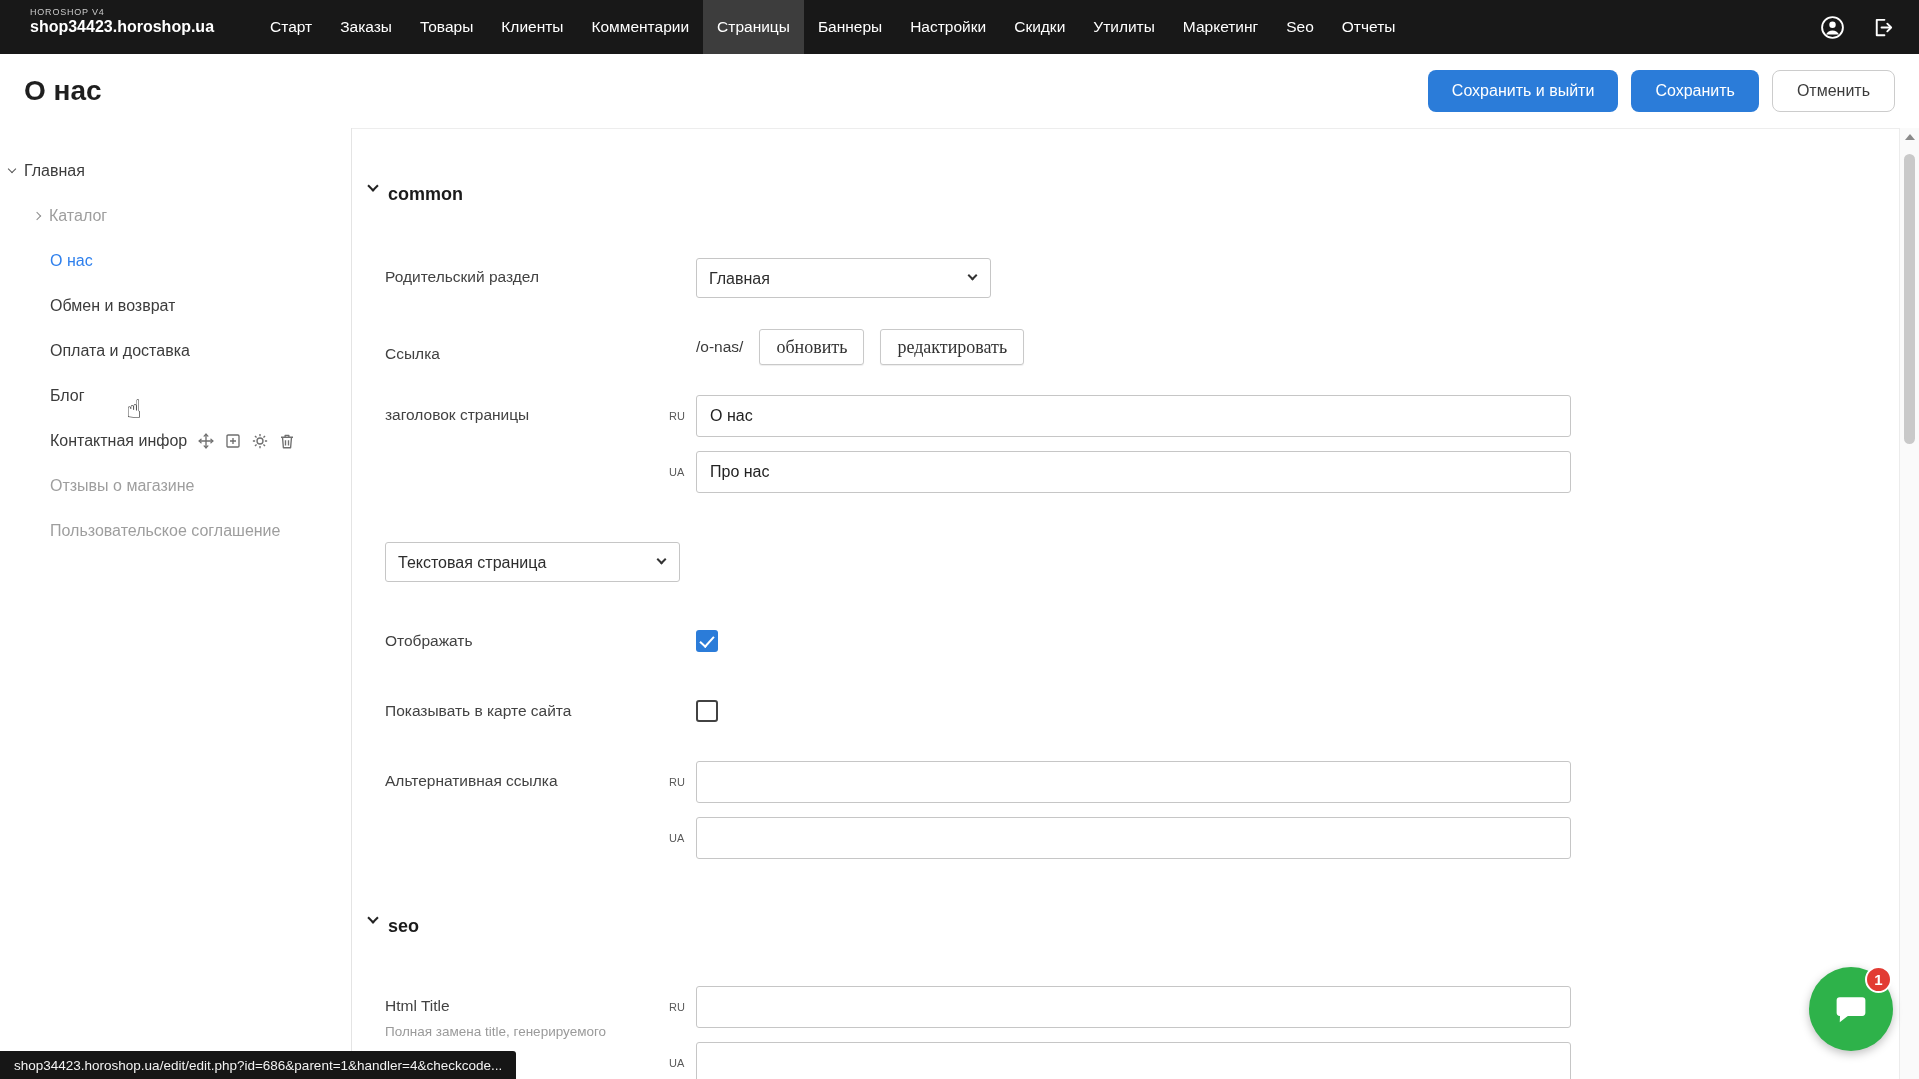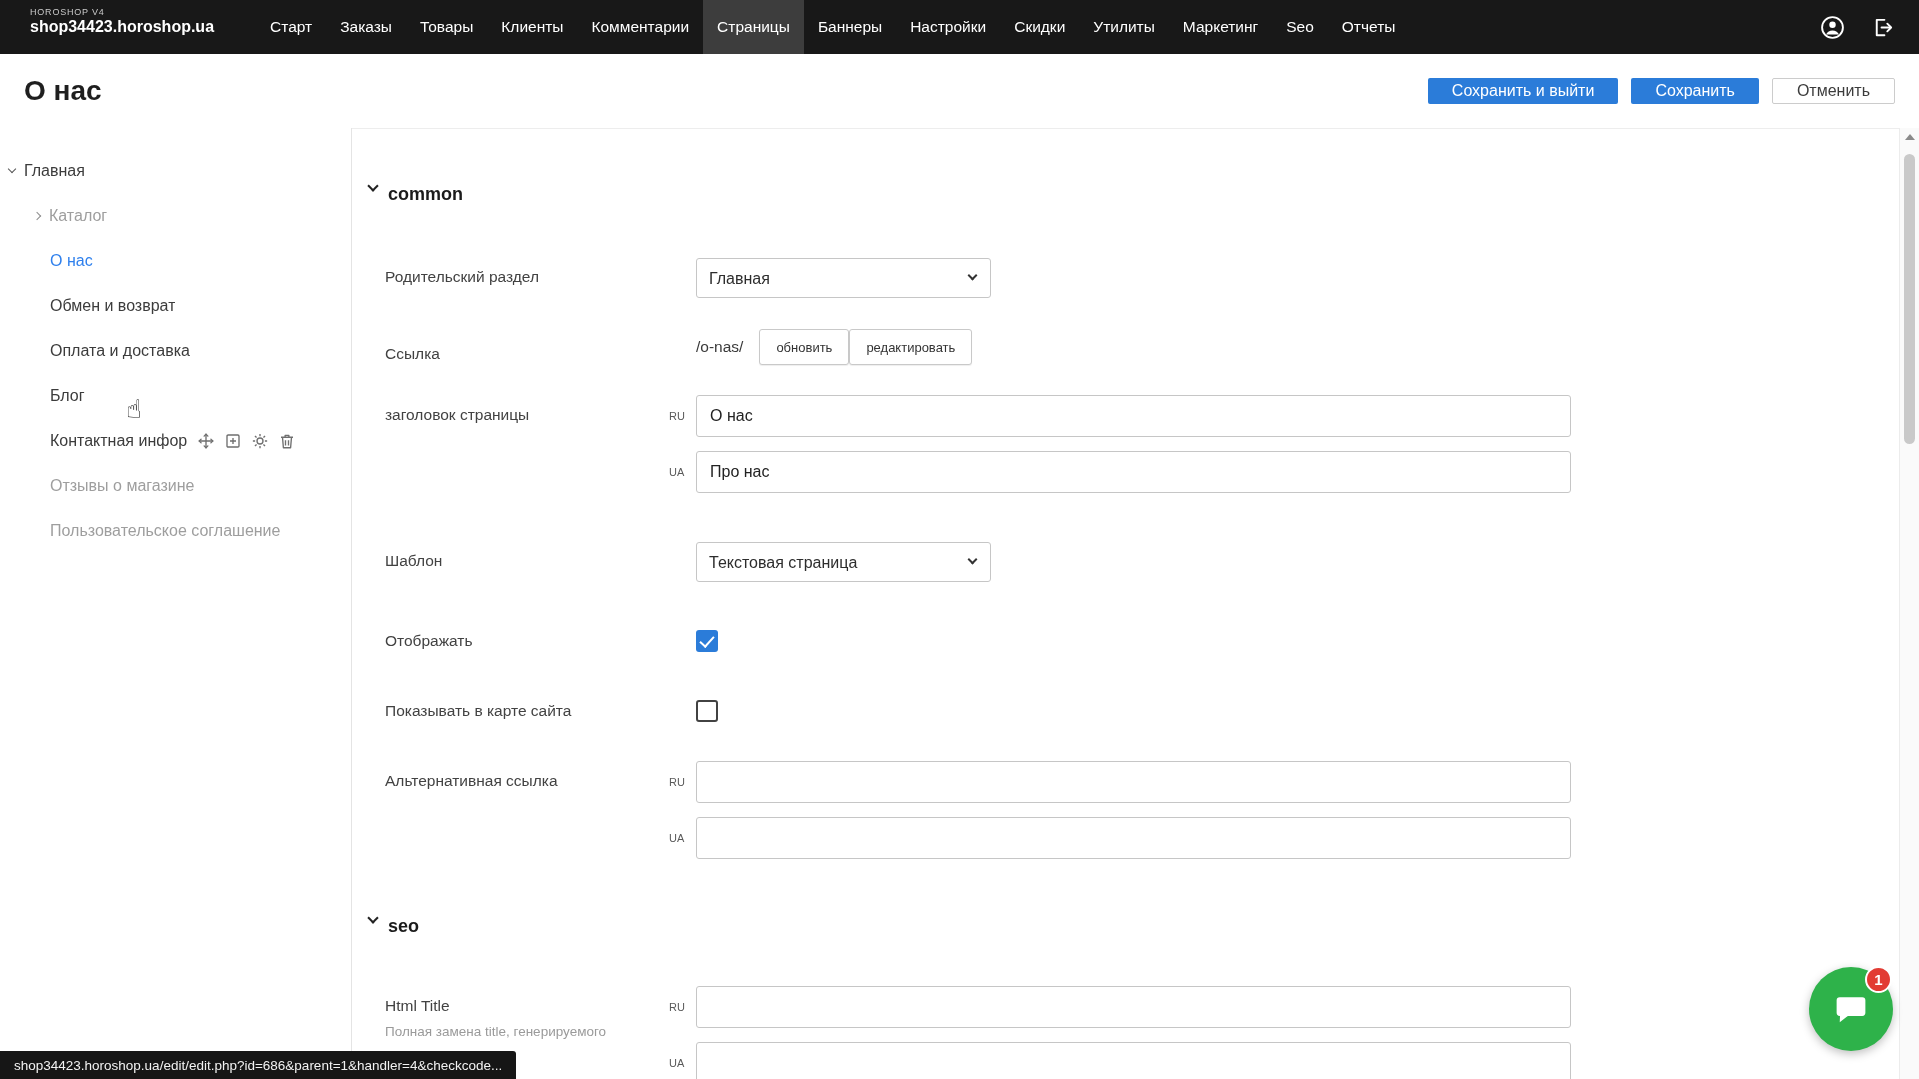--- a/index.html
+++ b/index.html
@@ -17,21 +17,21 @@
   .nav-item { display:flex; align-items:center; padding:0 14px; font-size:15.5px; color:#fff; cursor:pointer; white-space:nowrap; }
   .nav-item.active { background:#3d3d3d; }
   .nav-right { margin-left:auto; display:flex; align-items:center; gap:24px; padding-right:24px; }
   .nav-icon { width:26px; height:26px; display:inline-flex; align-items:center; justify-content:center; cursor:pointer; }
 
   
   .page-header { position:absolute; top:54px; left:0; right:0; height:74px; background:#fff;
                  display:flex; align-items:center; padding:0 24px; z-index:20; }
   .page-title { font-size:28px; color:#1f1f1f; }
   .header-actions { margin-left:auto; display:flex; gap:13px; }
-  .btn { height:26px; border-radius:2px; font-size:16px; padding:0 24px; border:none; cursor:pointer;
+  .btn { height:42px; border-radius:8px; font-size:16px; padding:0 24px; border:none; cursor:pointer;
          font-family:inherit; }
   .btn-primary { background:#2b7cd9; color:#fff; }
   .btn-outline { background:#fff; color:#3c3c3c; border:1px solid #cccccc; }
 
   .top-divider { position:absolute; top:128px; left:0; right:0; height:1px; background:#ededed; z-index:5; }
 
   
   .sidebar { position:absolute; top:128px; left:0; width:352px; bottom:0; background:#fff;
              border-right:1px solid #e4e4e4; padding-top:20px; z-index:10; }
   .tree-item { display:flex; align-items:center; height:45px; font-size:16px; color:#3c3c3c; cursor:pointer; }
@@ -82,22 +82,22 @@
   .row-htmltitle { margin-top:46px; }
 
   .select-wrap { position:relative; width:295px; }
   .select-wrap select { width:100%; height:40px; border:1px solid #c6c6c6; border-radius:3px; background:#fff;
                         font-family:inherit; font-size:16px; color:#2d2d2d; padding:0 34px 0 12px;
                         -webkit-appearance:none; appearance:none; cursor:pointer; }
   .select-wrap .chev.sel { position:absolute; right:15px; top:14px; width:7px; height:7px; color:#333; pointer-events:none; }
 
   .link-controls { display:flex; align-items:center; height:20px; }
   .link-path { font-size:15.5px; color:#3a3a3a; margin-right:16px; }
-  .btn-small { height:36px; background:#fff; border:1px solid #c9c9c9; border-radius:3px; font-family:Liberation Sans, sans-serif;
-               font-size:13px; color:#333; padding:0 16px; cursor:pointer;
+  .btn-small { height:36px; background:#fff; border:1px solid #c9c9c9; border-radius:3px; font-family:Liberation Serif, serif;
+               font-size:18px; color:#333; padding:0 16px; margin-right:16px; cursor:pointer;
                box-shadow:0 1px 1px rgba(0,0,0,.07); }
 
   .inputs-col { display:flex; flex-direction:column; gap:14px; }
   .input-wrap { position:relative; }
   .lang-tag { position:absolute; left:-27px; top:50%; transform:translateY(-50%);
               font-size:11px; color:#5a5a5a; }
   .text-input { width:875px; height:42px; border:1px solid #c6c6c6; border-radius:3px; font-family:inherit;
                 font-size:16px; color:#222; padding:0 13px; background:#fff; }
 
   .checkbox { width:22px; height:22px; border-radius:3px; cursor:pointer; position:relative; }
@@ -274,21 +274,20 @@
           <input class="text-input" type="text" value="О нас" style="">
         </div>
         <div class="input-wrap">
           <span class="lang-tag">UA</span>
           <input class="text-input" type="text" value="Про нас" style="">
         </div>
       </div>
     </div>
 
     <div class="form-row row-template">
-      <div class="form-label pt9">Шаблон</div>
       <div class="select-wrap">
         <select>
           <option>Текстовая страница</option>
         </select>
         <span class="chev sel"></span>
       </div>
     </div>
 
     <div class="form-row row-display">
       <div class="form-label lh22">Отображать</div>

